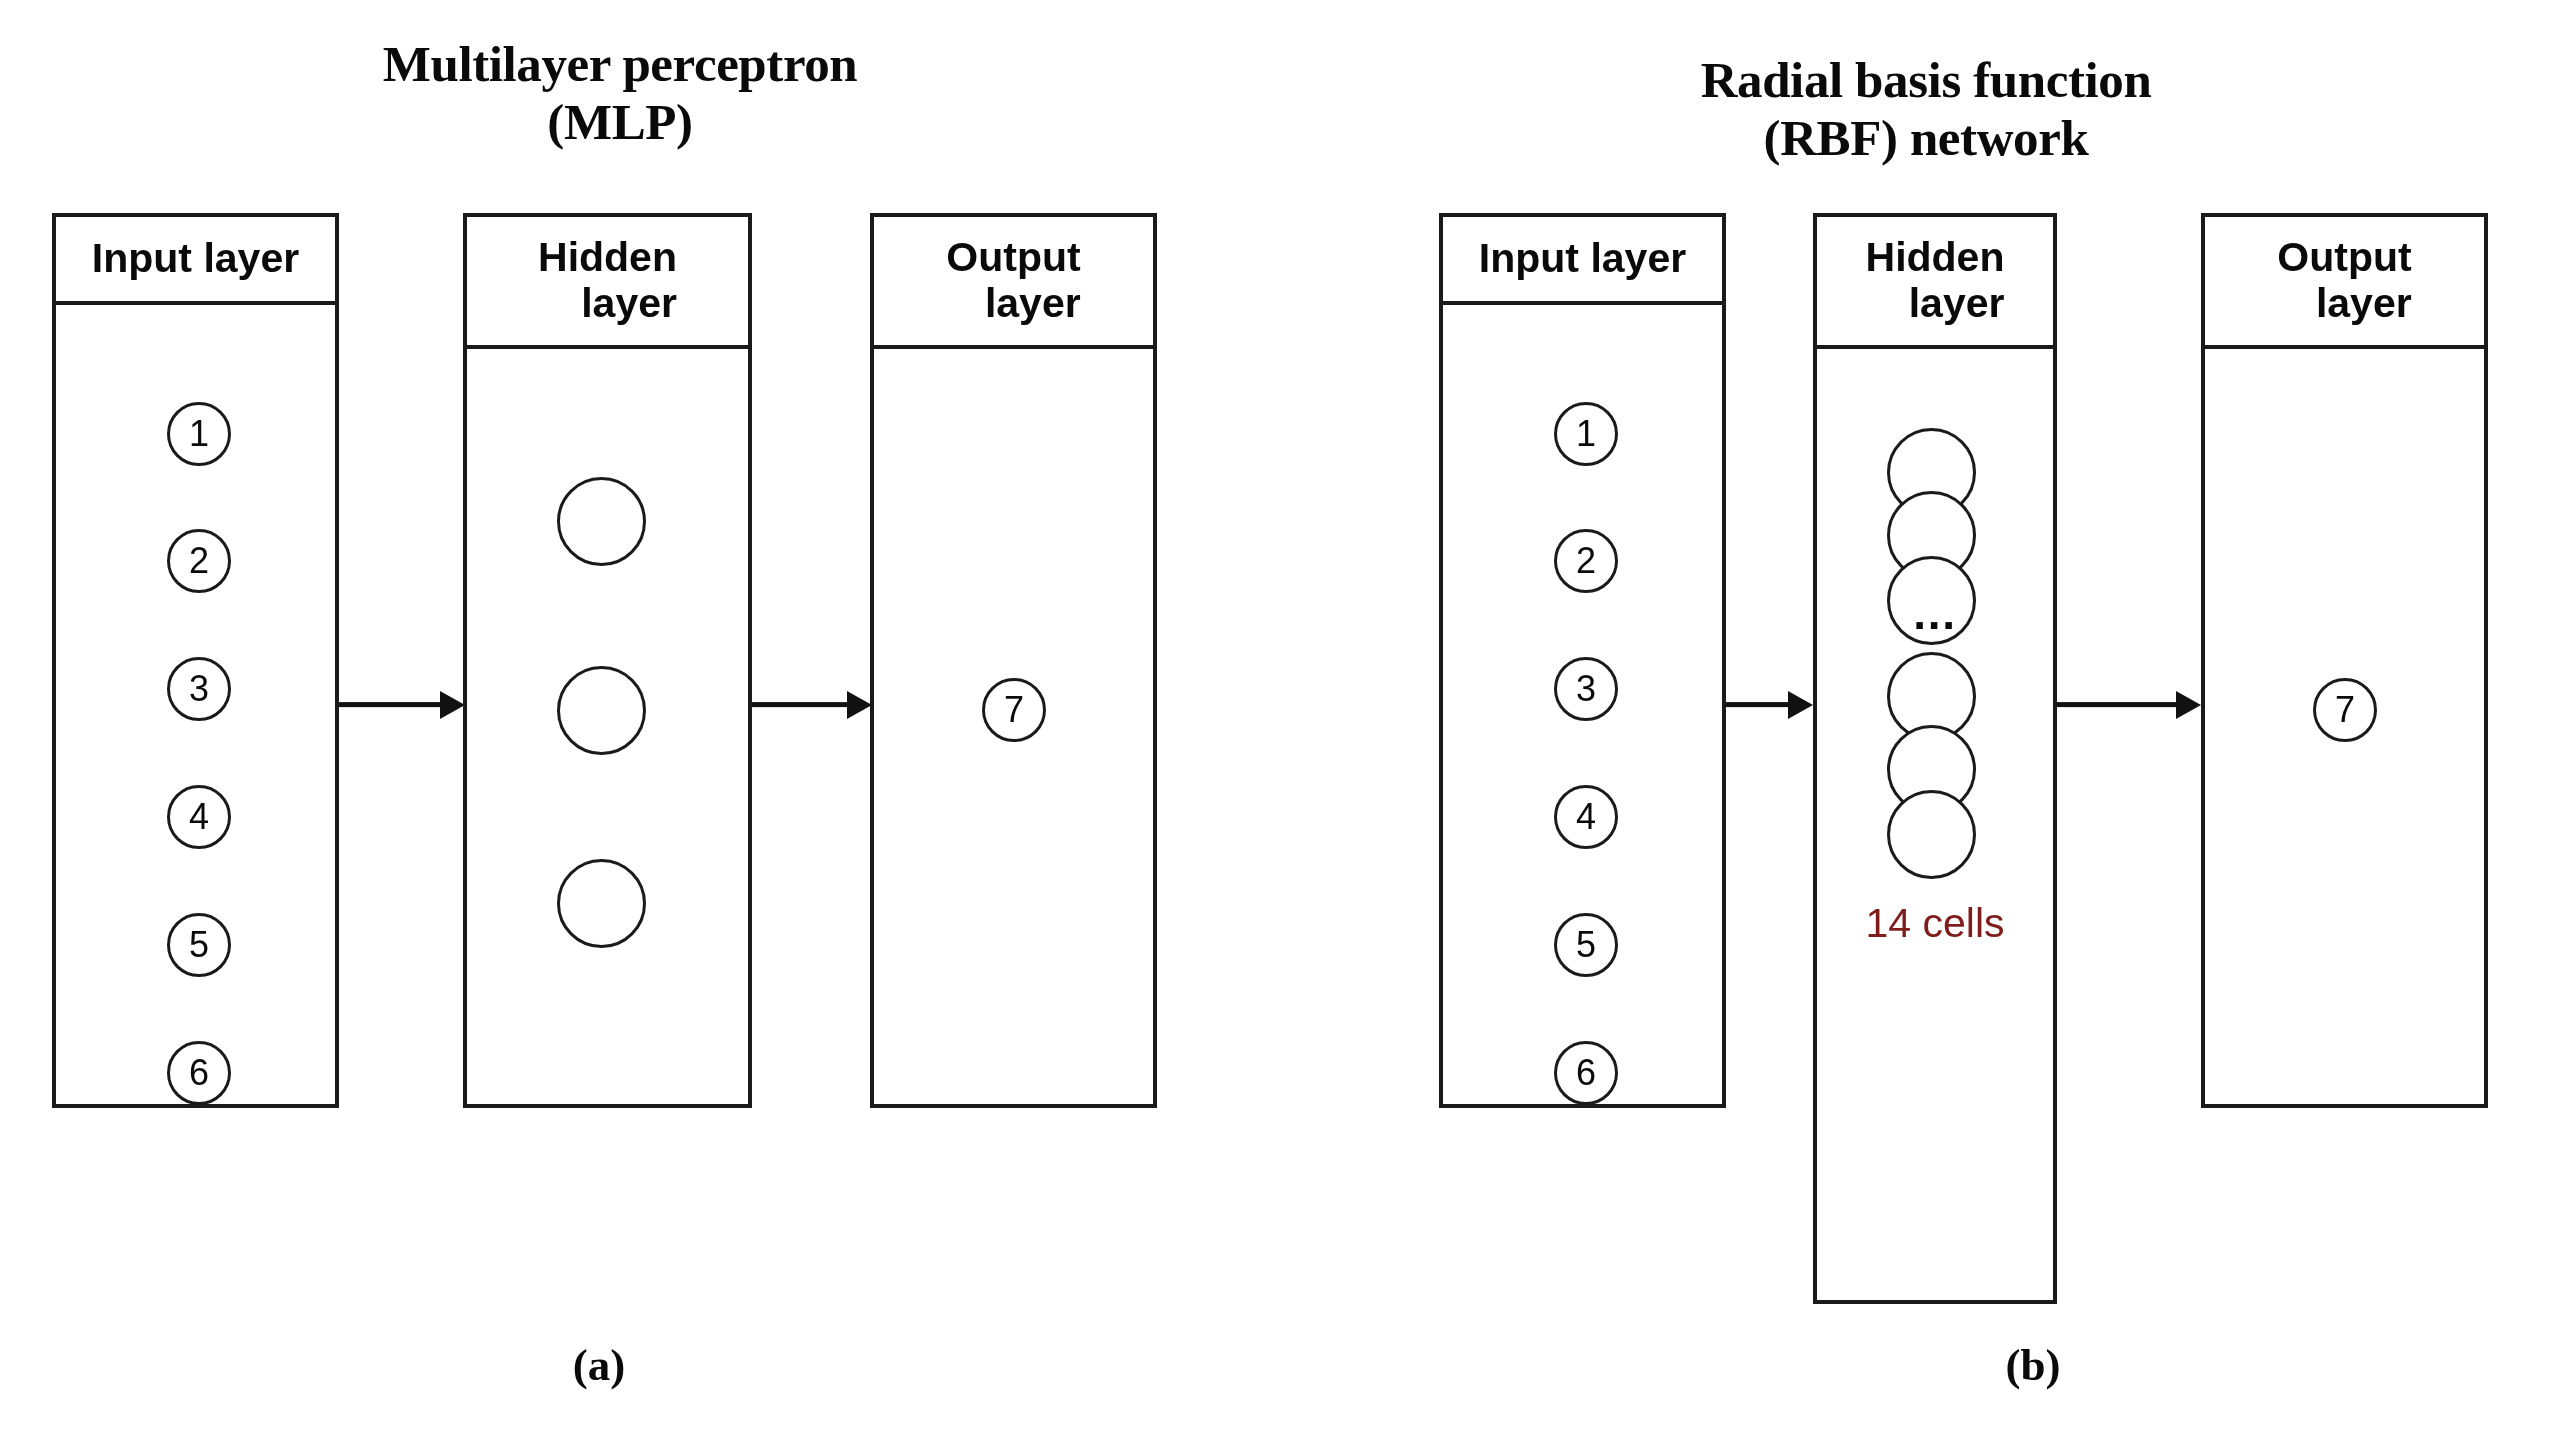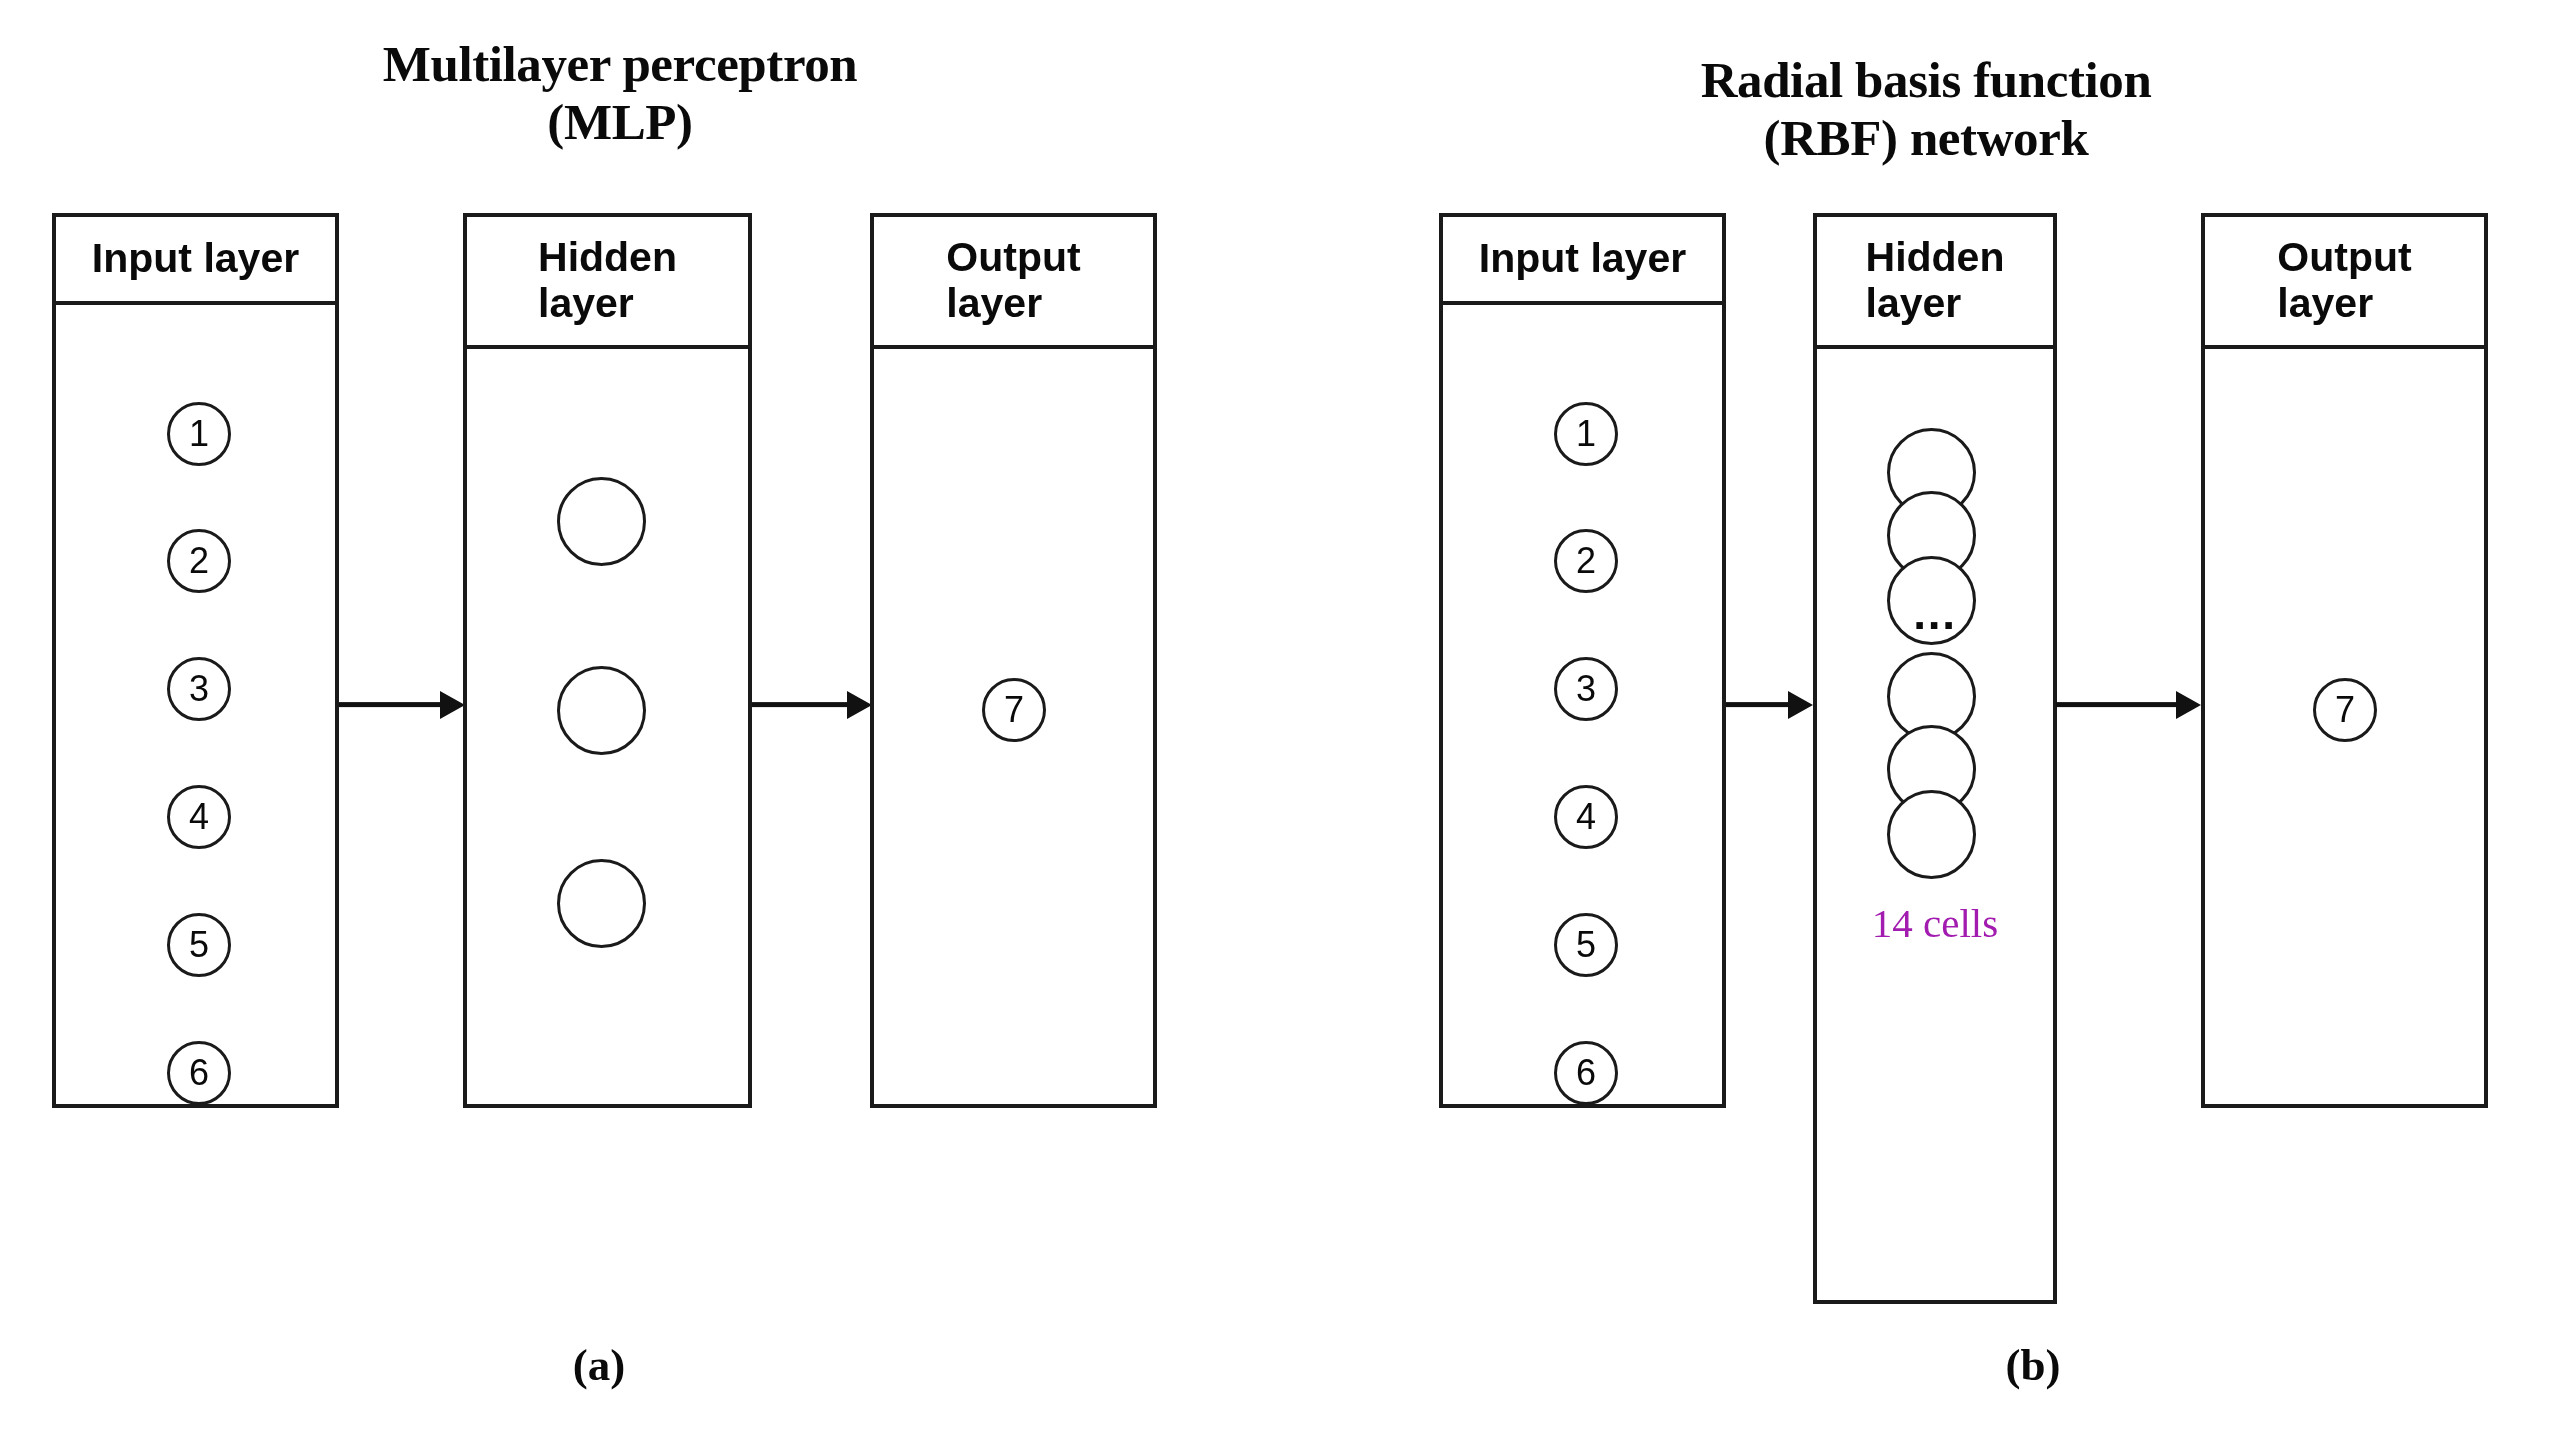--- a/index.html
+++ b/index.html
@@ -31,21 +31,21 @@
 
   
   .layer-box{
     position:absolute;background:#ffffff;
     border:4.1px solid #1a1a1a;box-sizing:border-box;
   }
   .layer-head{
     position:absolute;left:0;right:0;top:0;
     border-bottom:4.1px solid #1a1a1a;box-sizing:border-box;
     display:flex;align-items:center;justify-content:center;
-    text-align:left;
+    text-align:right;
   }
   .layer-head span{
     display:block;
     font-family:"Liberation Sans", sans-serif;
     font-weight:bold;font-size:41px;line-height:1.12;
     white-space:pre-line;color:#0a0a0a;
   }
   .layer-body{position:absolute;left:0;right:0;bottom:0;}
 
   
@@ -60,22 +60,22 @@
   .node-lg{width:89px;height:89px;}
 
   .ellipsis{
     position:absolute;text-align:center;
     font-family:"Liberation Sans", sans-serif;
     font-weight:bold;font-size:46px;line-height:1;color:#0a0a0a;
     letter-spacing:1.7px;
   }
   .cells-note{
     position:absolute;text-align:center;
-    font-family:Liberation Serif, serif;
-    font-size:41px;line-height:1;color:#a21caf;
+    font-family:Liberation Sans, sans-serif;
+    font-size:41px;line-height:1;color:#7f1d1d;
   }
 
   
   .arrow{position:absolute;height:33px;}
   .arrow .shaft{
     position:absolute;left:0;top:50%;transform:translateY(-50%);
     height:5.8px;background:#111;
   }
   .arrow .head{
     position:absolute;right:0;top:50%;transform:translateY(-50%);

